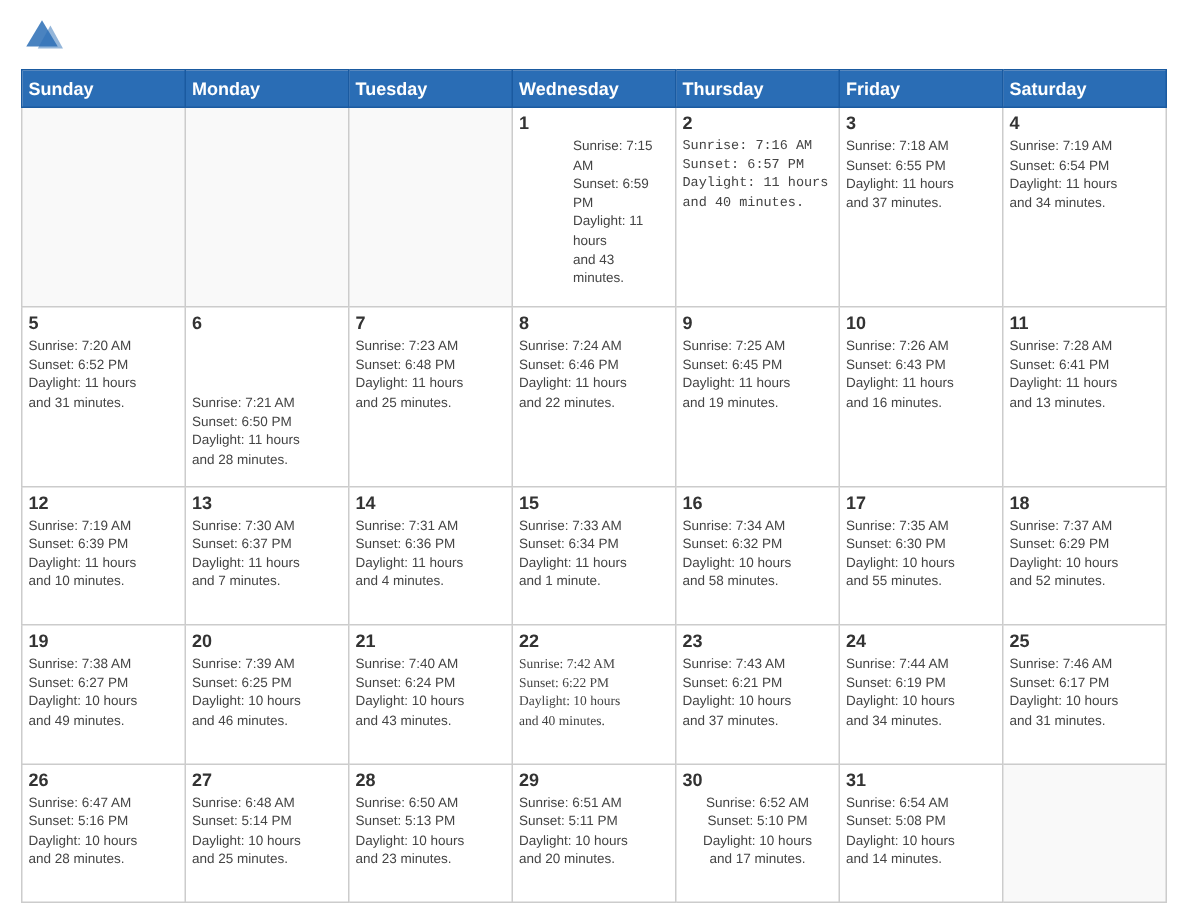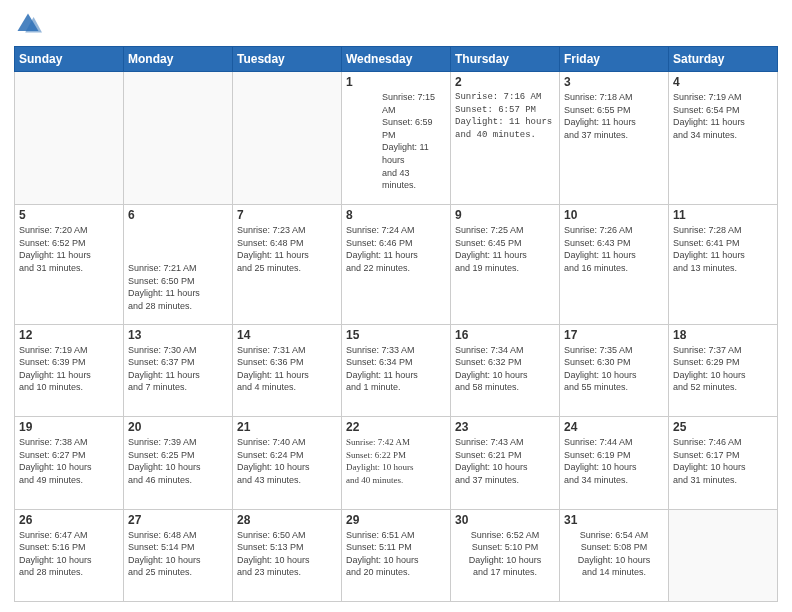--- a/index.html
+++ b/index.html
@@ -351,21 +351,21 @@
           </td>
           <td>
             <span class="day-number">30</span>
             <div class="day-info" style="white-space: pre-line; text-align: center;">Sunrise: 6:52 AM
 Sunset: 5:10 PM
 Daylight: 10 hours
 and 17 minutes.</div>
           </td>
           <td>
             <span class="day-number">31</span>
-            <div class="day-info" style="white-space: pre-line; text-align: center;">Sunrise: 6:54 AM
+            <div class="day-info" style="white-space: pre-line;">Sunrise: 6:54 AM
 Sunset: 5:08 PM
 Daylight: 10 hours
 and 14 minutes.</div>
           </td>
           <td class="empty"></td>
         </tr>
       </tbody>
   </table>
 </div>
 

